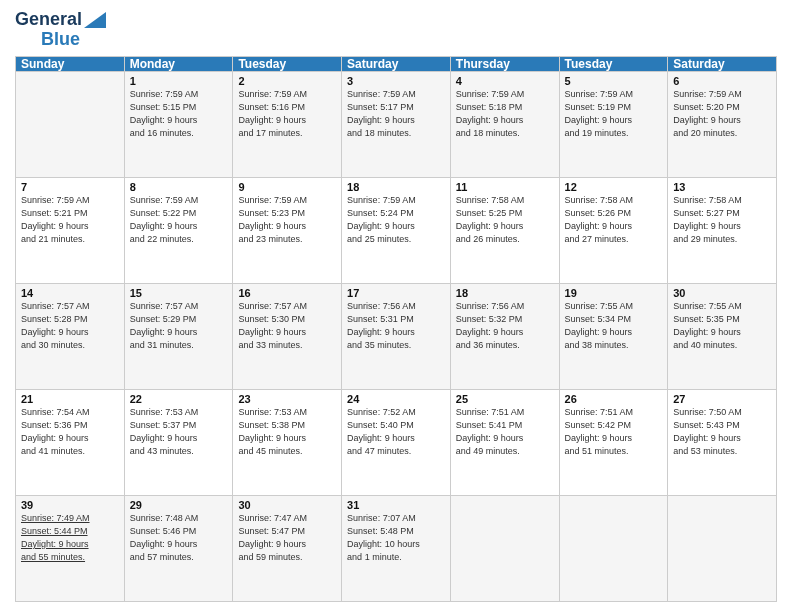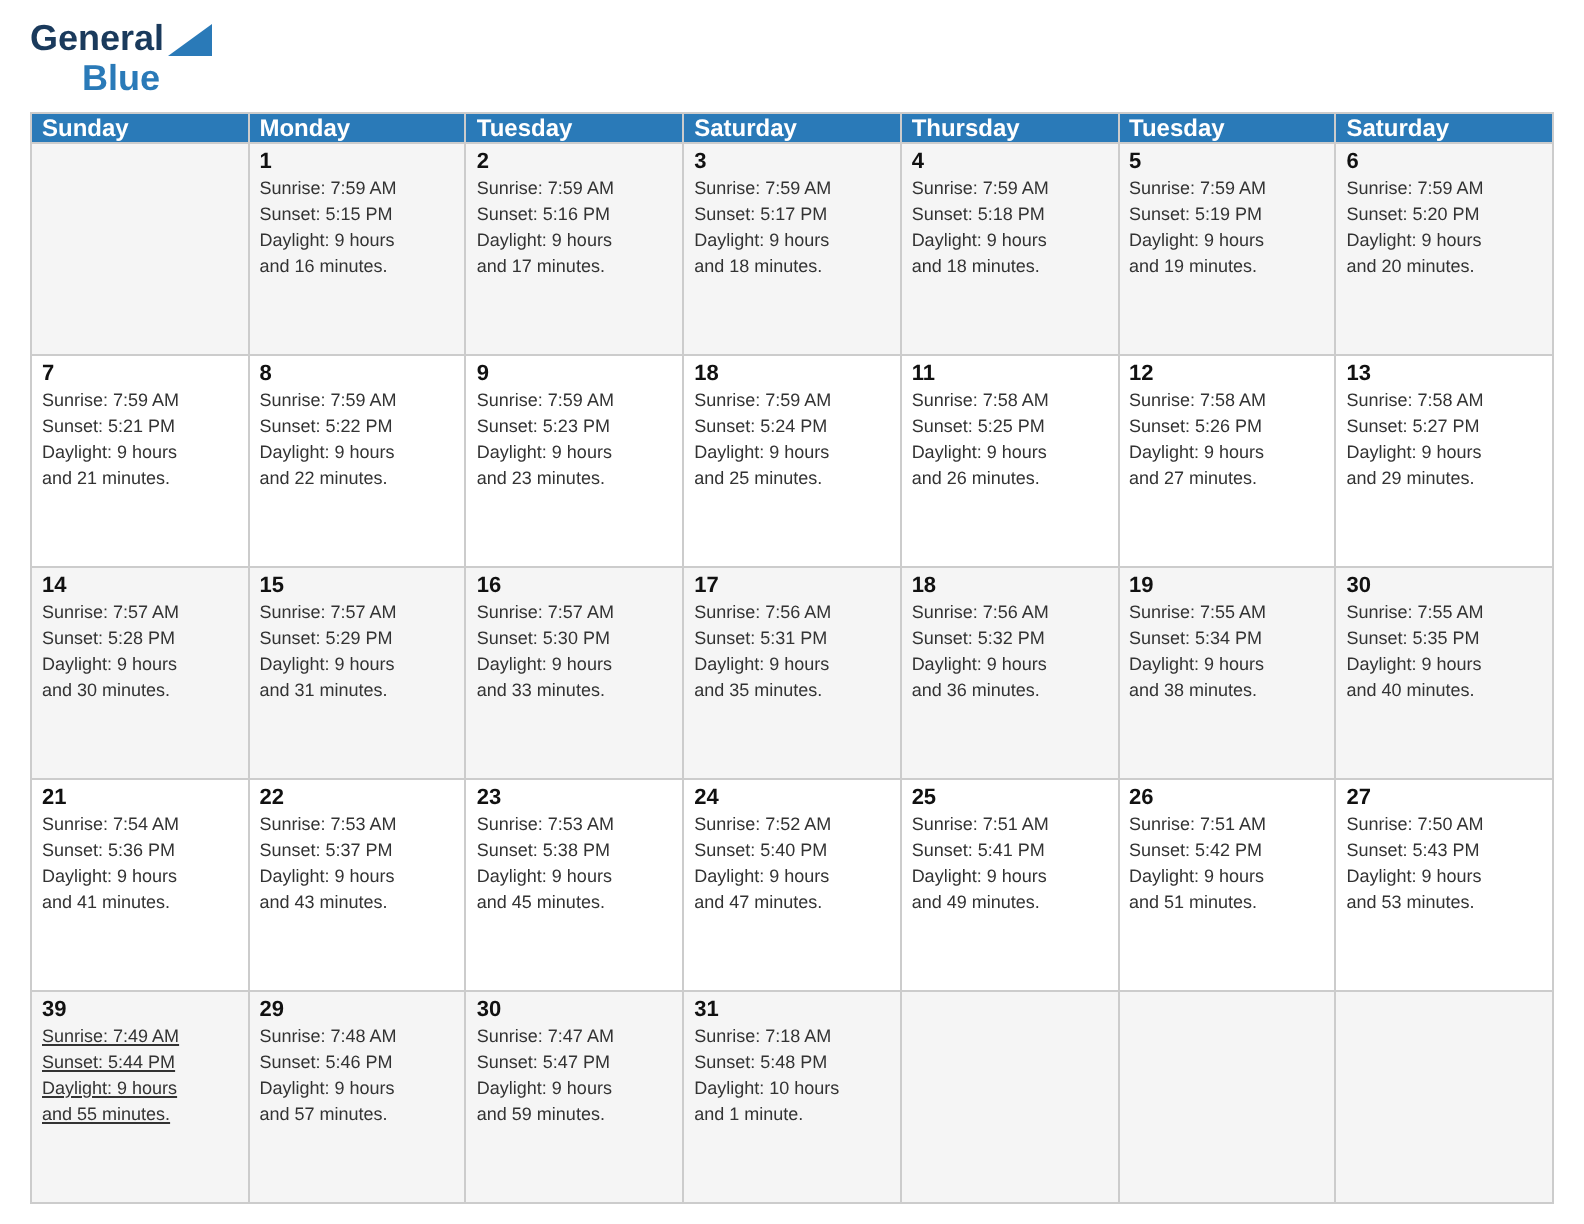--- a/index.html
+++ b/index.html
@@ -343,21 +343,21 @@
           </td>
           <td>
             <span class="day-num">30</span>
             <div class="day-info" style="white-space: pre-line;">Sunrise: 7:47 AM
 Sunset: 5:47 PM
 Daylight: 9 hours
 and 59 minutes.</div>
           </td>
           <td>
             <span class="day-num">31</span>
-            <div class="day-info" style="white-space: pre-line;">Sunrise: 7:18 AM
+            <div class="day-info" style="white-space: pre-line;">Sunrise: 7:07 AM
 Sunset: 5:48 PM
 Daylight: 10 hours
 and 1 minute.</div>
           </td>
           <td class="empty-cell"></td>
           <td class="empty-cell"></td>
           <td class="empty-cell"></td>
         </tr>
       </tbody>
   </table>

